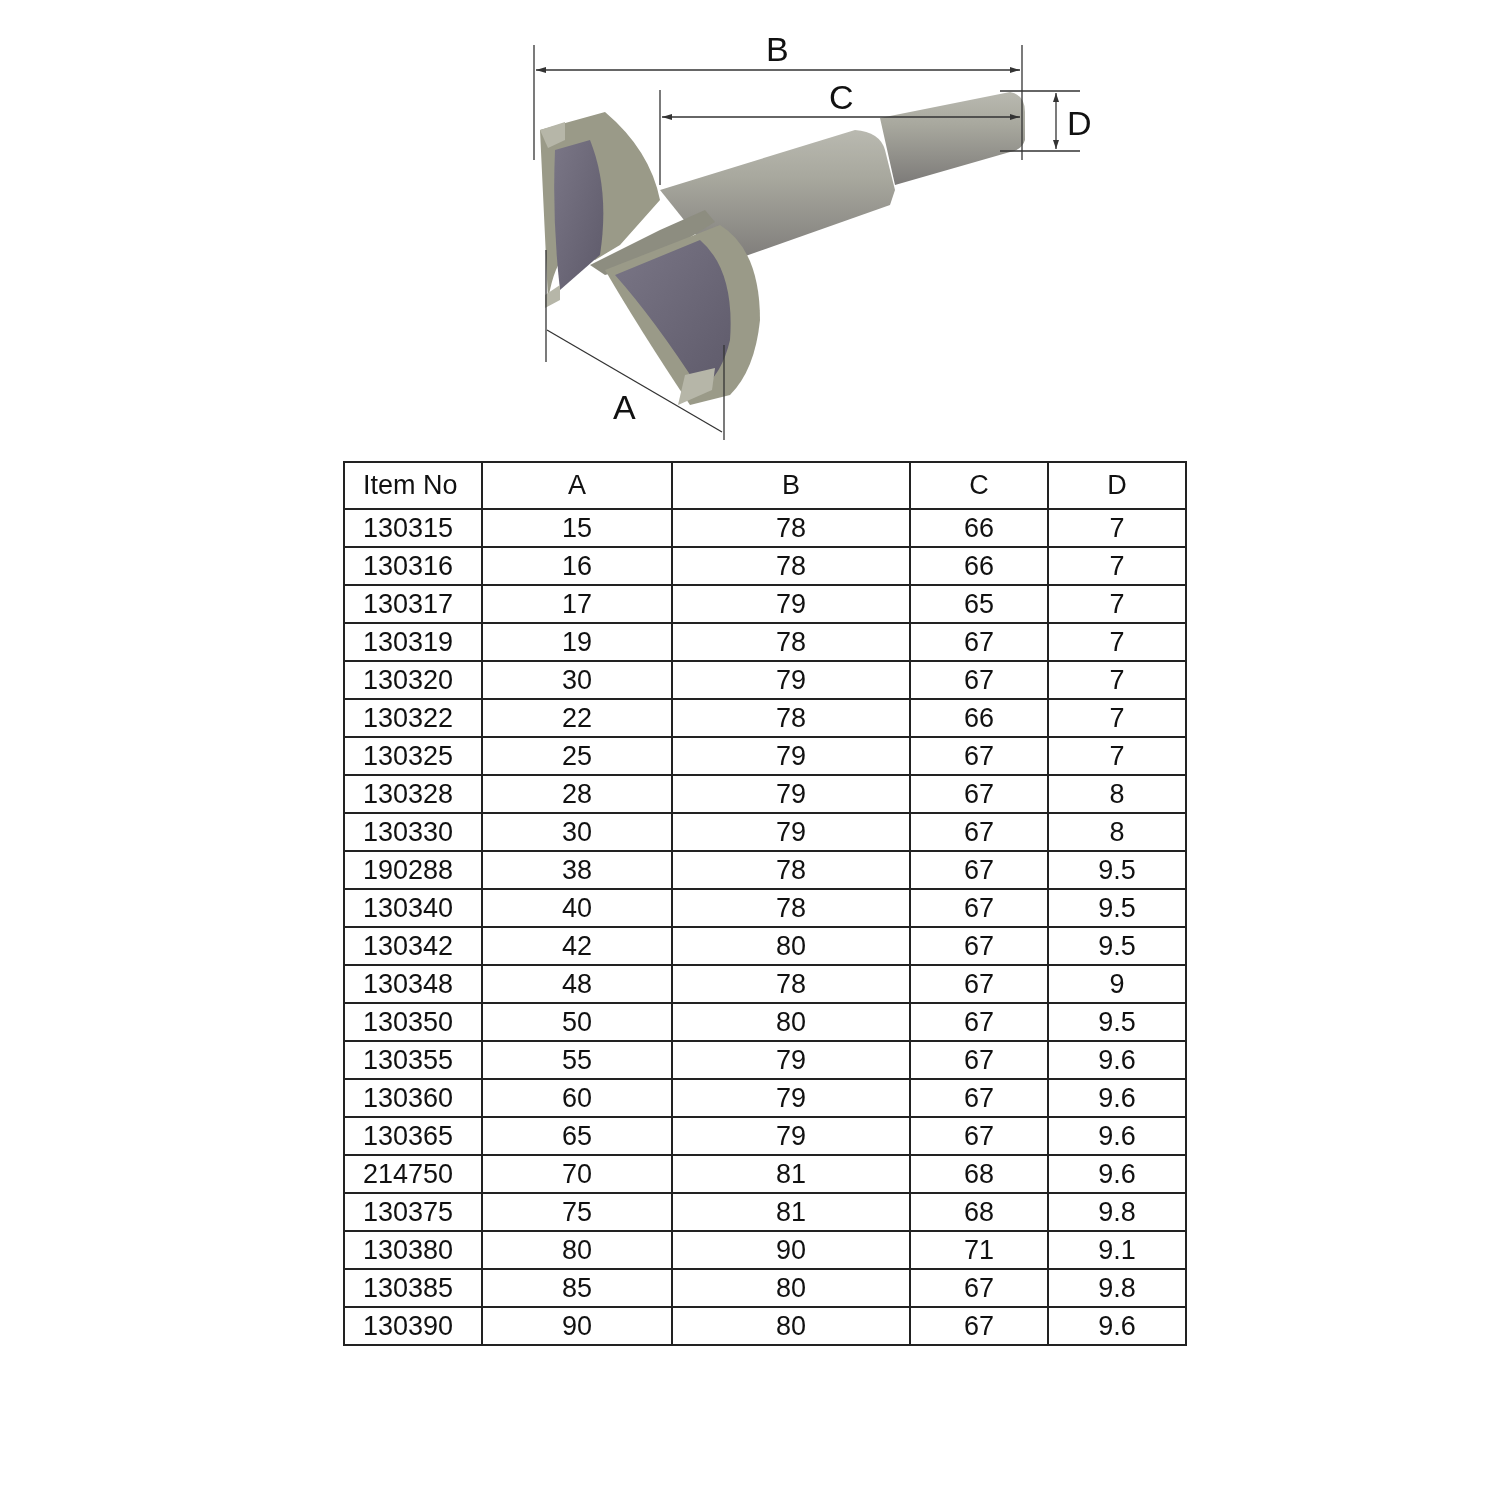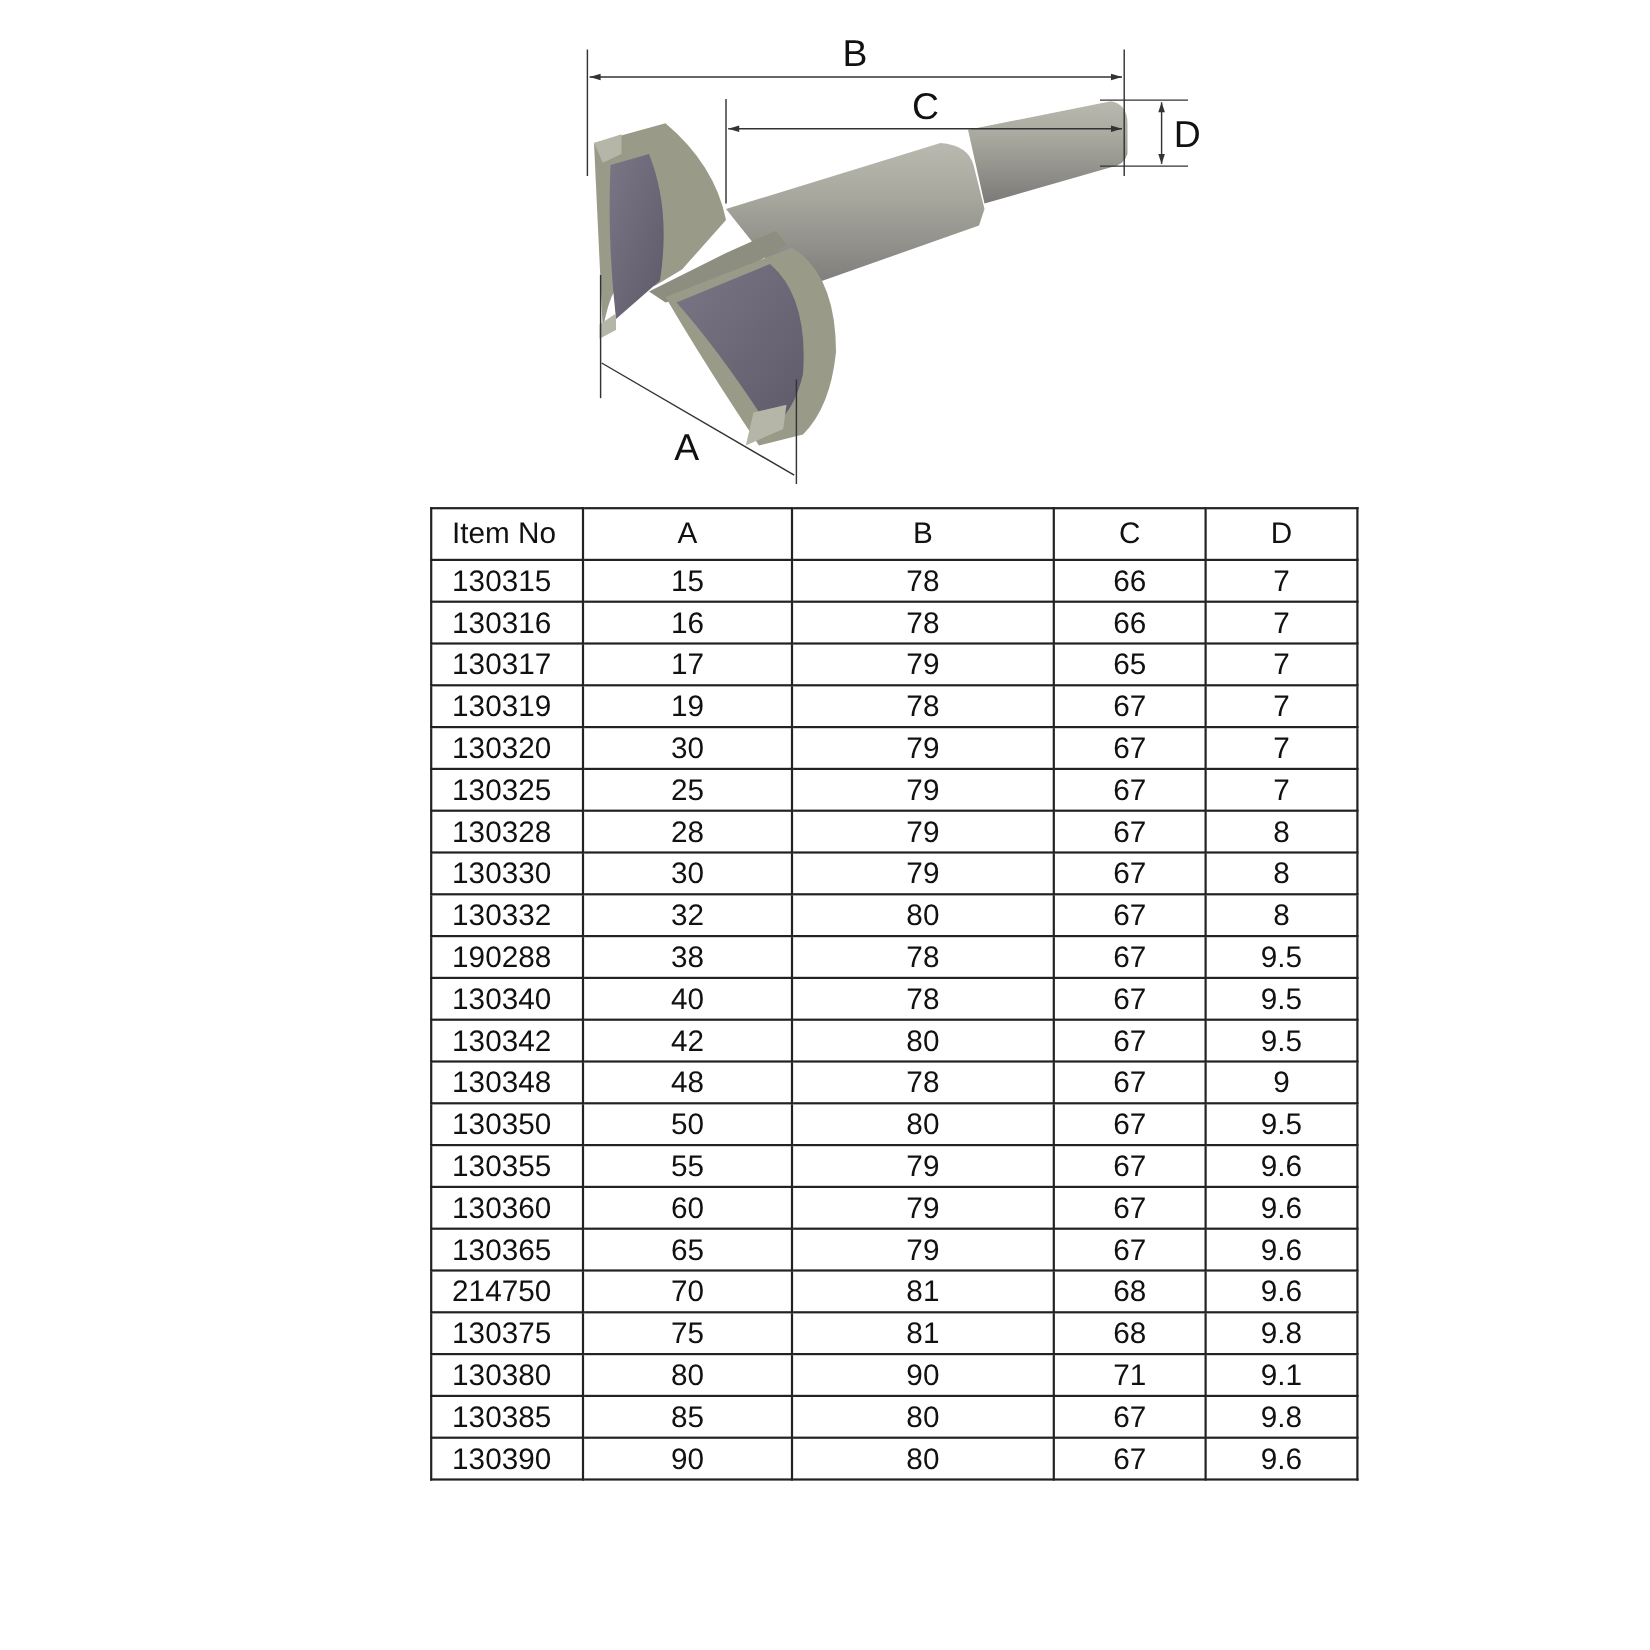--- a/index.html
+++ b/index.html
@@ -3,21 +3,21 @@
   <meta charset="utf-8">
   <style>
     html, body { margin: 0; padding: 0; background: #ffffff; }
     body { width: 1500px; height: 1500px; position: relative; overflow: hidden;
            font-family: "Liberation Sans", sans-serif; color: #111; }
     .figure { position: absolute; left: 0; top: 0; width: 1500px; height: 450px; }
     .figure svg { position: absolute; left: 0; top: 0; }
     .dim-label { position: absolute; font-size: 34px; color: #111; line-height: 1;
                  font-family: "Liberation Sans", sans-serif; }
     table.spec { position: absolute; left: 343px; top: 461px; border-collapse: collapse;
-                 table-layout: fixed; width: 843px; margin-left: 48px; }
+                 table-layout: fixed; width: 843px; }
     table.spec td, table.spec th { border: 2px solid #222; padding: 0; font-weight: normal;
                  font-size: 27px; color: #111; text-align: center; height: 36px; line-height: 36px; }
     table.spec th { height: 45px; line-height: 45px; }
     table.spec .c0 { text-align: left; padding-left: 18px; }
     col.w0 { width: 138px; } col.w1 { width: 190px; } col.w2 { width: 238px; }
     col.w3 { width: 138px; } col.w4 { width: 138px; }
   </style>
 </head>
 <body>
 
@@ -126,44 +126,44 @@
         <td>7</td>
       </tr>
       <tr>
         <td class="c0">130320</td>
         <td>30</td>
         <td>79</td>
         <td>67</td>
         <td>7</td>
       </tr>
       <tr>
+        <td class="c0">130322</td>
+        <td>22</td>
+        <td>78</td>
+        <td>66</td>
+        <td>7</td>
+      </tr>
+      <tr>
         <td class="c0">130325</td>
         <td>25</td>
         <td>79</td>
         <td>67</td>
         <td>7</td>
       </tr>
       <tr>
         <td class="c0">130328</td>
         <td>28</td>
         <td>79</td>
         <td>67</td>
         <td>8</td>
       </tr>
       <tr>
         <td class="c0">130330</td>
         <td>30</td>
         <td>79</td>
-        <td>67</td>
-        <td>8</td>
-      </tr>
-      <tr>
-        <td class="c0">130332</td>
-        <td>32</td>
-        <td>80</td>
         <td>67</td>
         <td>8</td>
       </tr>
       <tr>
         <td class="c0">190288</td>
         <td>38</td>
         <td>78</td>
         <td>67</td>
         <td>9.5</td>
       </tr>

